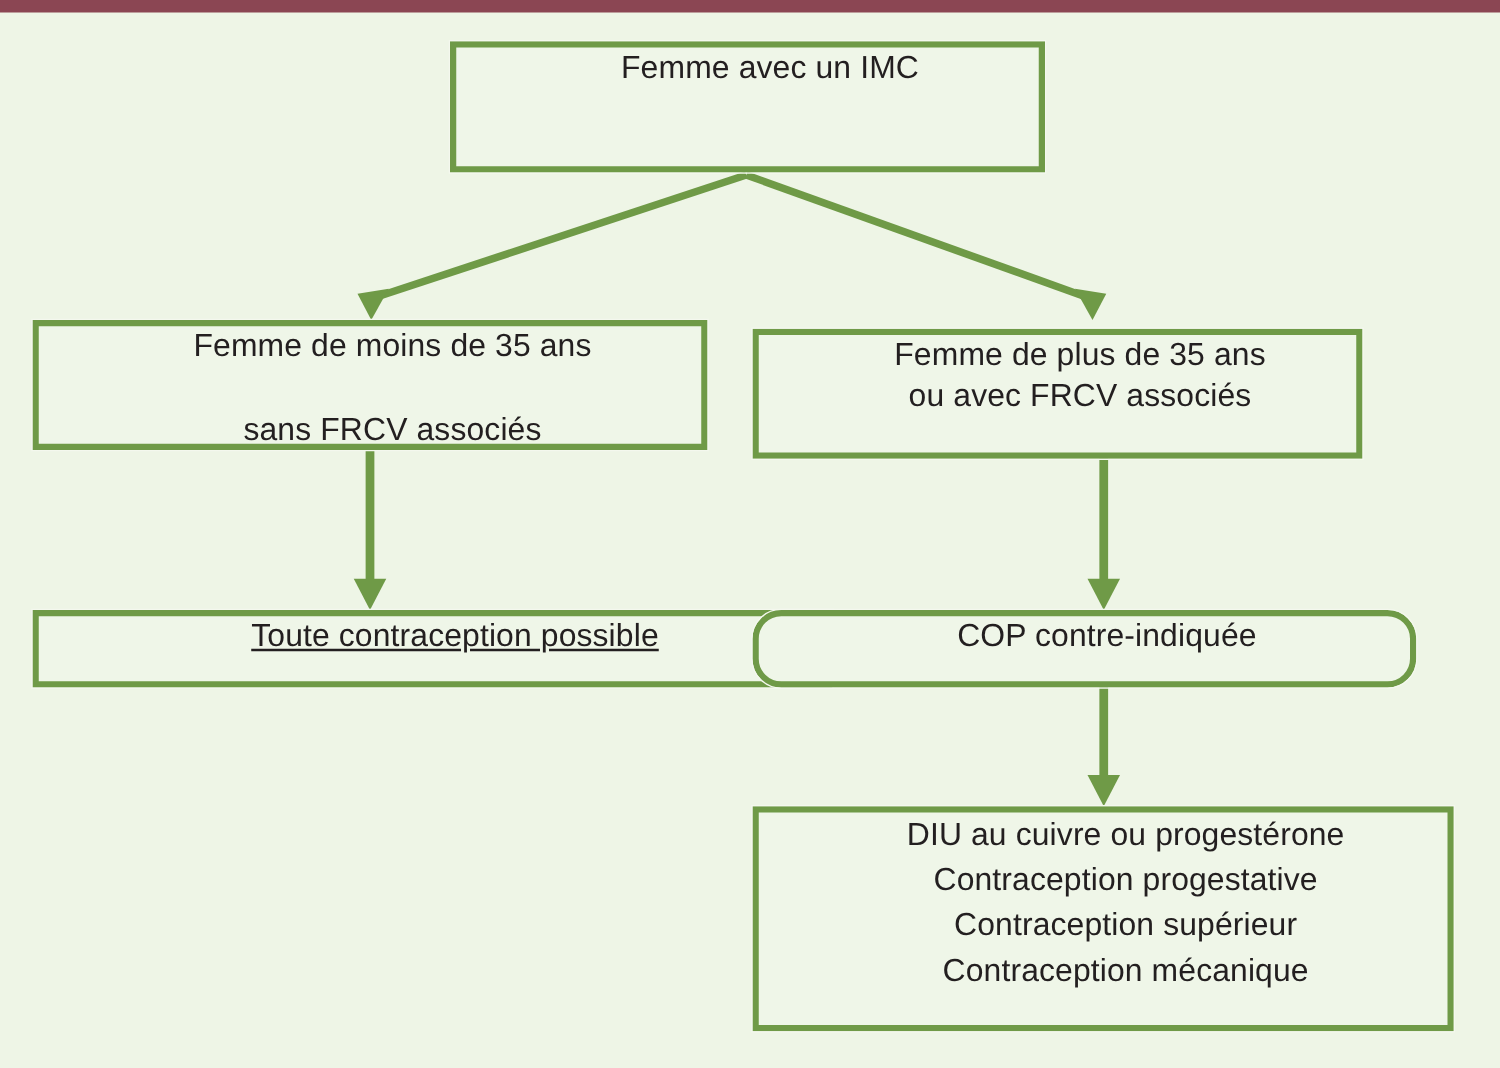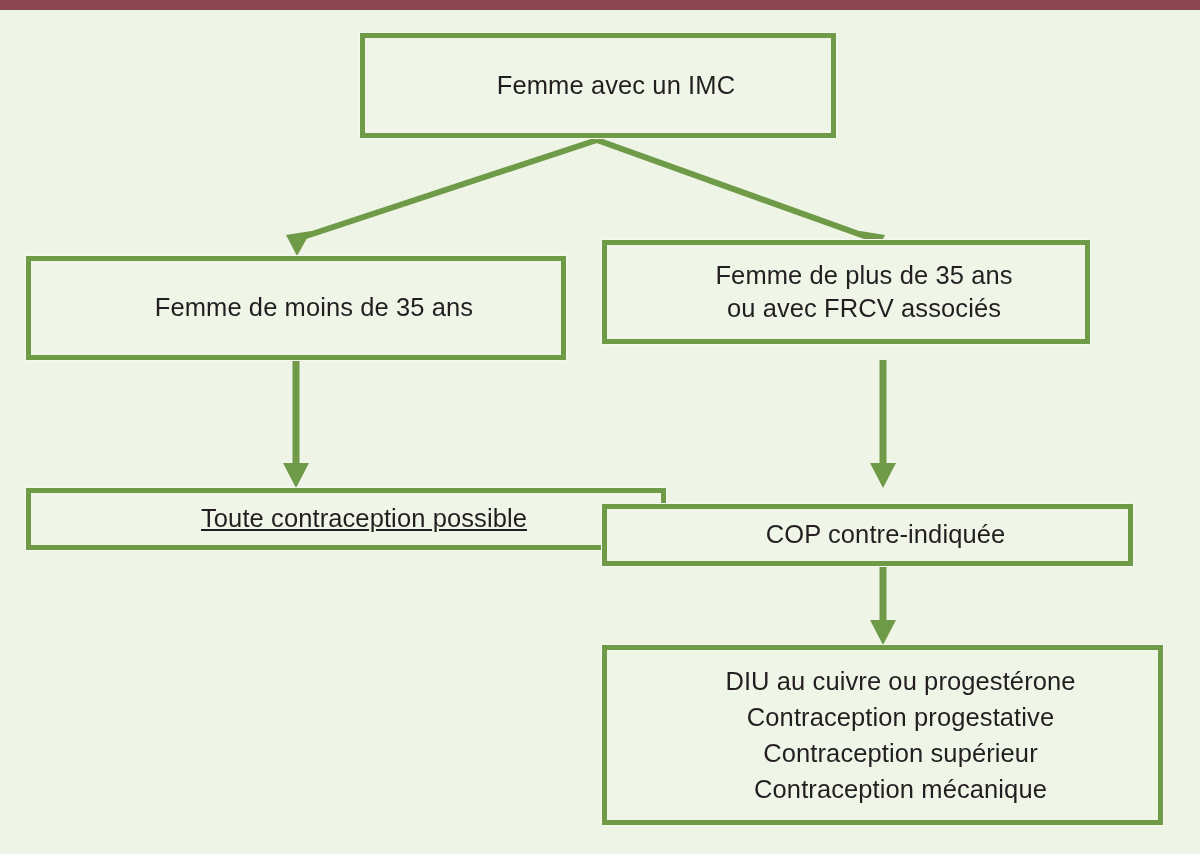--- a/index.html
+++ b/index.html
@@ -41,41 +41,40 @@
   
   .node {
     position: absolute;
     box-sizing: border-box;
     border: 5px solid #6F9A47;
     outline: 1px solid #F4F8EE;
     background: #EFF6E8;
     display: flex;
     flex-direction: column;
     align-items: center;
-    justify-content: center;
     color: #231F20;
     text-align: center;
     z-index: 2;
     padding-left: 36px;
   }
   .node .line {
     display: block;
     width: 100%;
     font-size: 25.5px;
     line-height: 1.30;
     letter-spacing: 0.1px;
     white-space: nowrap;
     color: #231F20;
   }
   
   #node-top      { left: 360px; top: 33px;  width: 476px; height: 105px; }
   #node-young    { left: 26px;  top: 256px; width: 540px; height: 104px; gap: 34px; }
-  #node-older    { left: 602px; top: 240px; width: 488px; height: 104px; }
+  #node-older    { left: 602px; top: 263px; width: 488px; height: 104px; }
   #node-allmeth  { left: 26px;  top: 488px; width: 640px; height: 62px; text-decoration: underline;  }
-  #node-cop      { left: 602px; top: 504px; width: 531px; height: 62px;  }
+  #node-cop      { left: 602px; top: 488px; width: 531px; height: 62px; border-radius: 23px;  }
   #node-options  { left: 602px; top: 645px; width: 561px; height: 180px; }
   #node-options .line { font-size: 25.5px; line-height: 1.42; }
 </style>
 </head>
 <body>
 
 <div id="canvas">
 
   <div class="top-bar"></div>
 
@@ -106,20 +105,21 @@
       <polygon points="883,645 870,620 896,620" fill="#6F9A47"></polygon>
     </g>
   </svg>
 
   <div class="node" id="node-top">
     <span class="line">Femme avec un IMC</span>
   </div>
 
   <div class="node" id="node-young">
     <span class="line">Femme de moins de 35 ans</span>
+    <span class="line">sans FRCV associés</span>
   </div>
 
   <div class="node" id="node-older">
     <span class="line">Femme de plus de 35 ans</span>
     <span class="line">ou avec FRCV associés</span>
   </div>
 
   <div class="node" id="node-allmeth">
     <span class="line">Toute contraception possible</span>
   </div>

